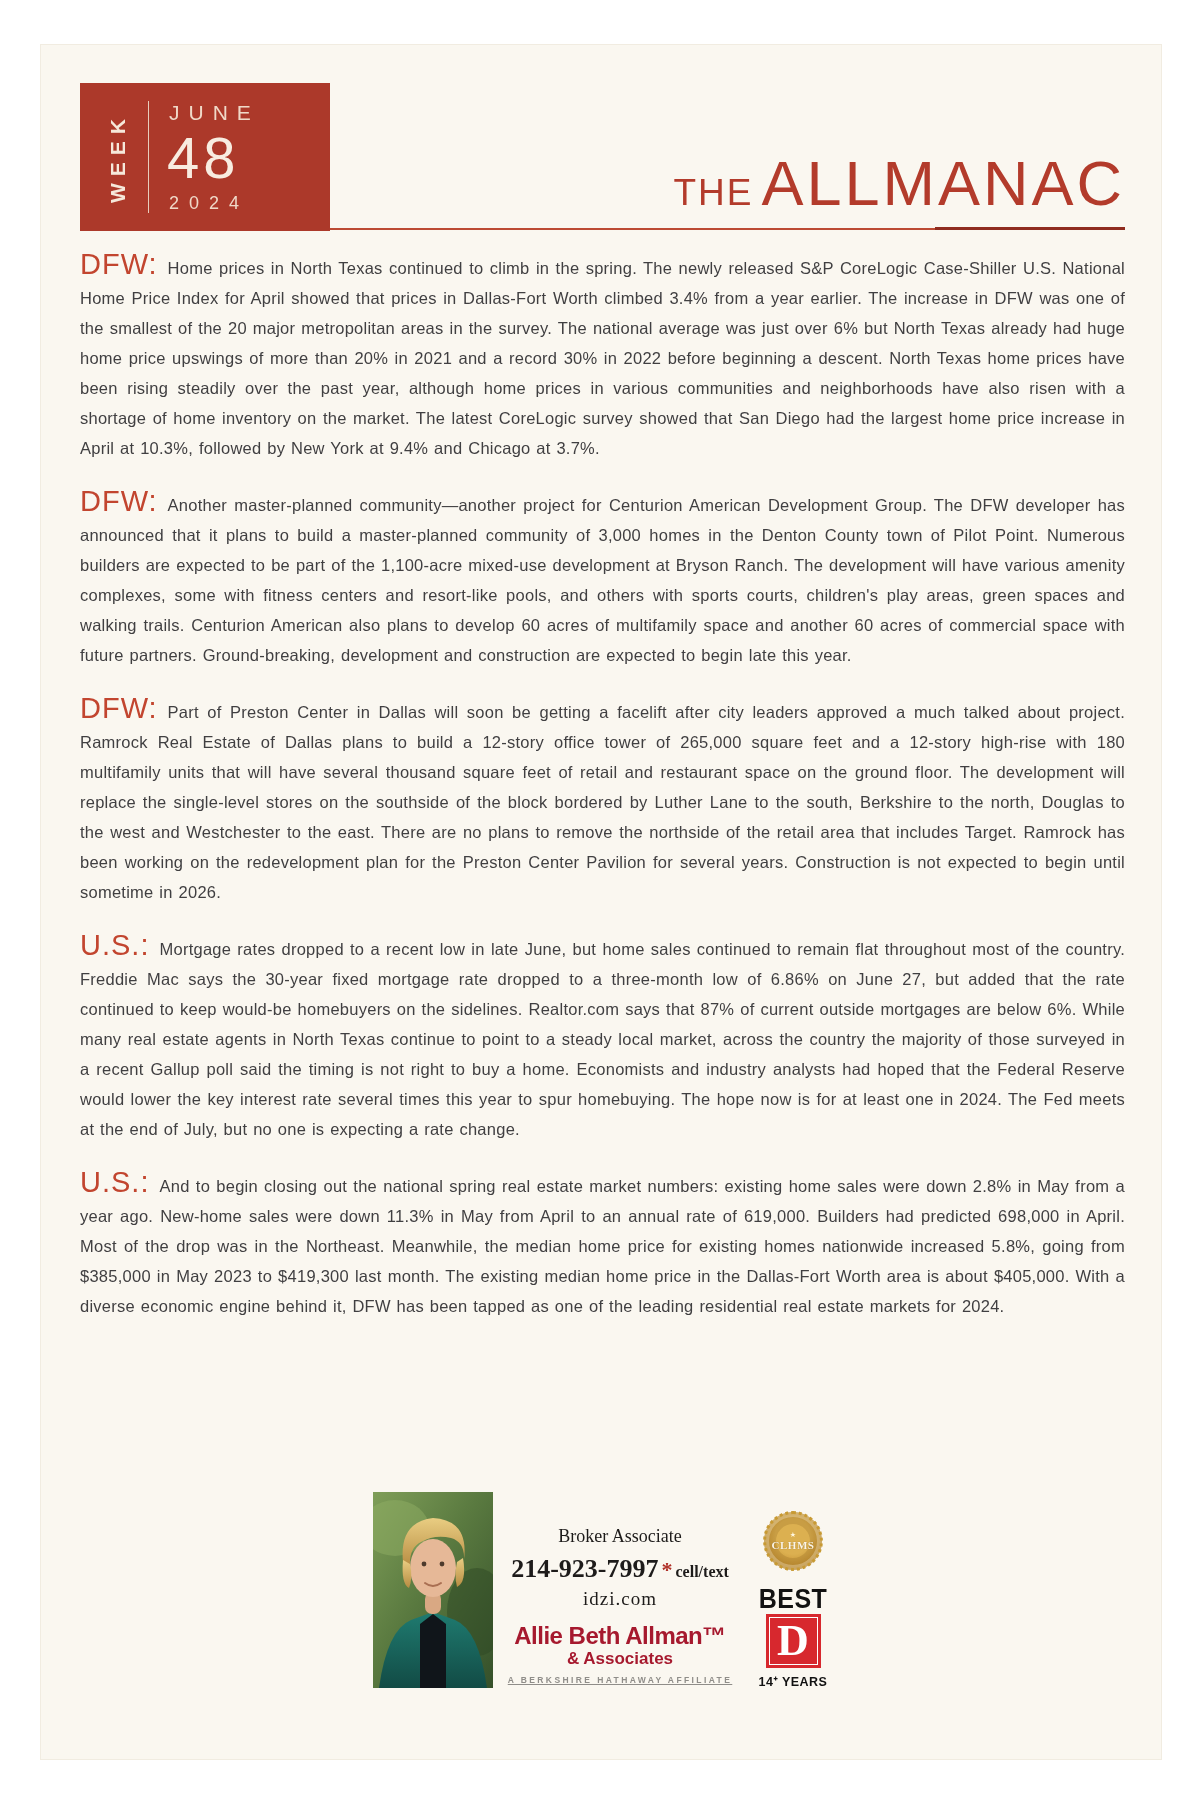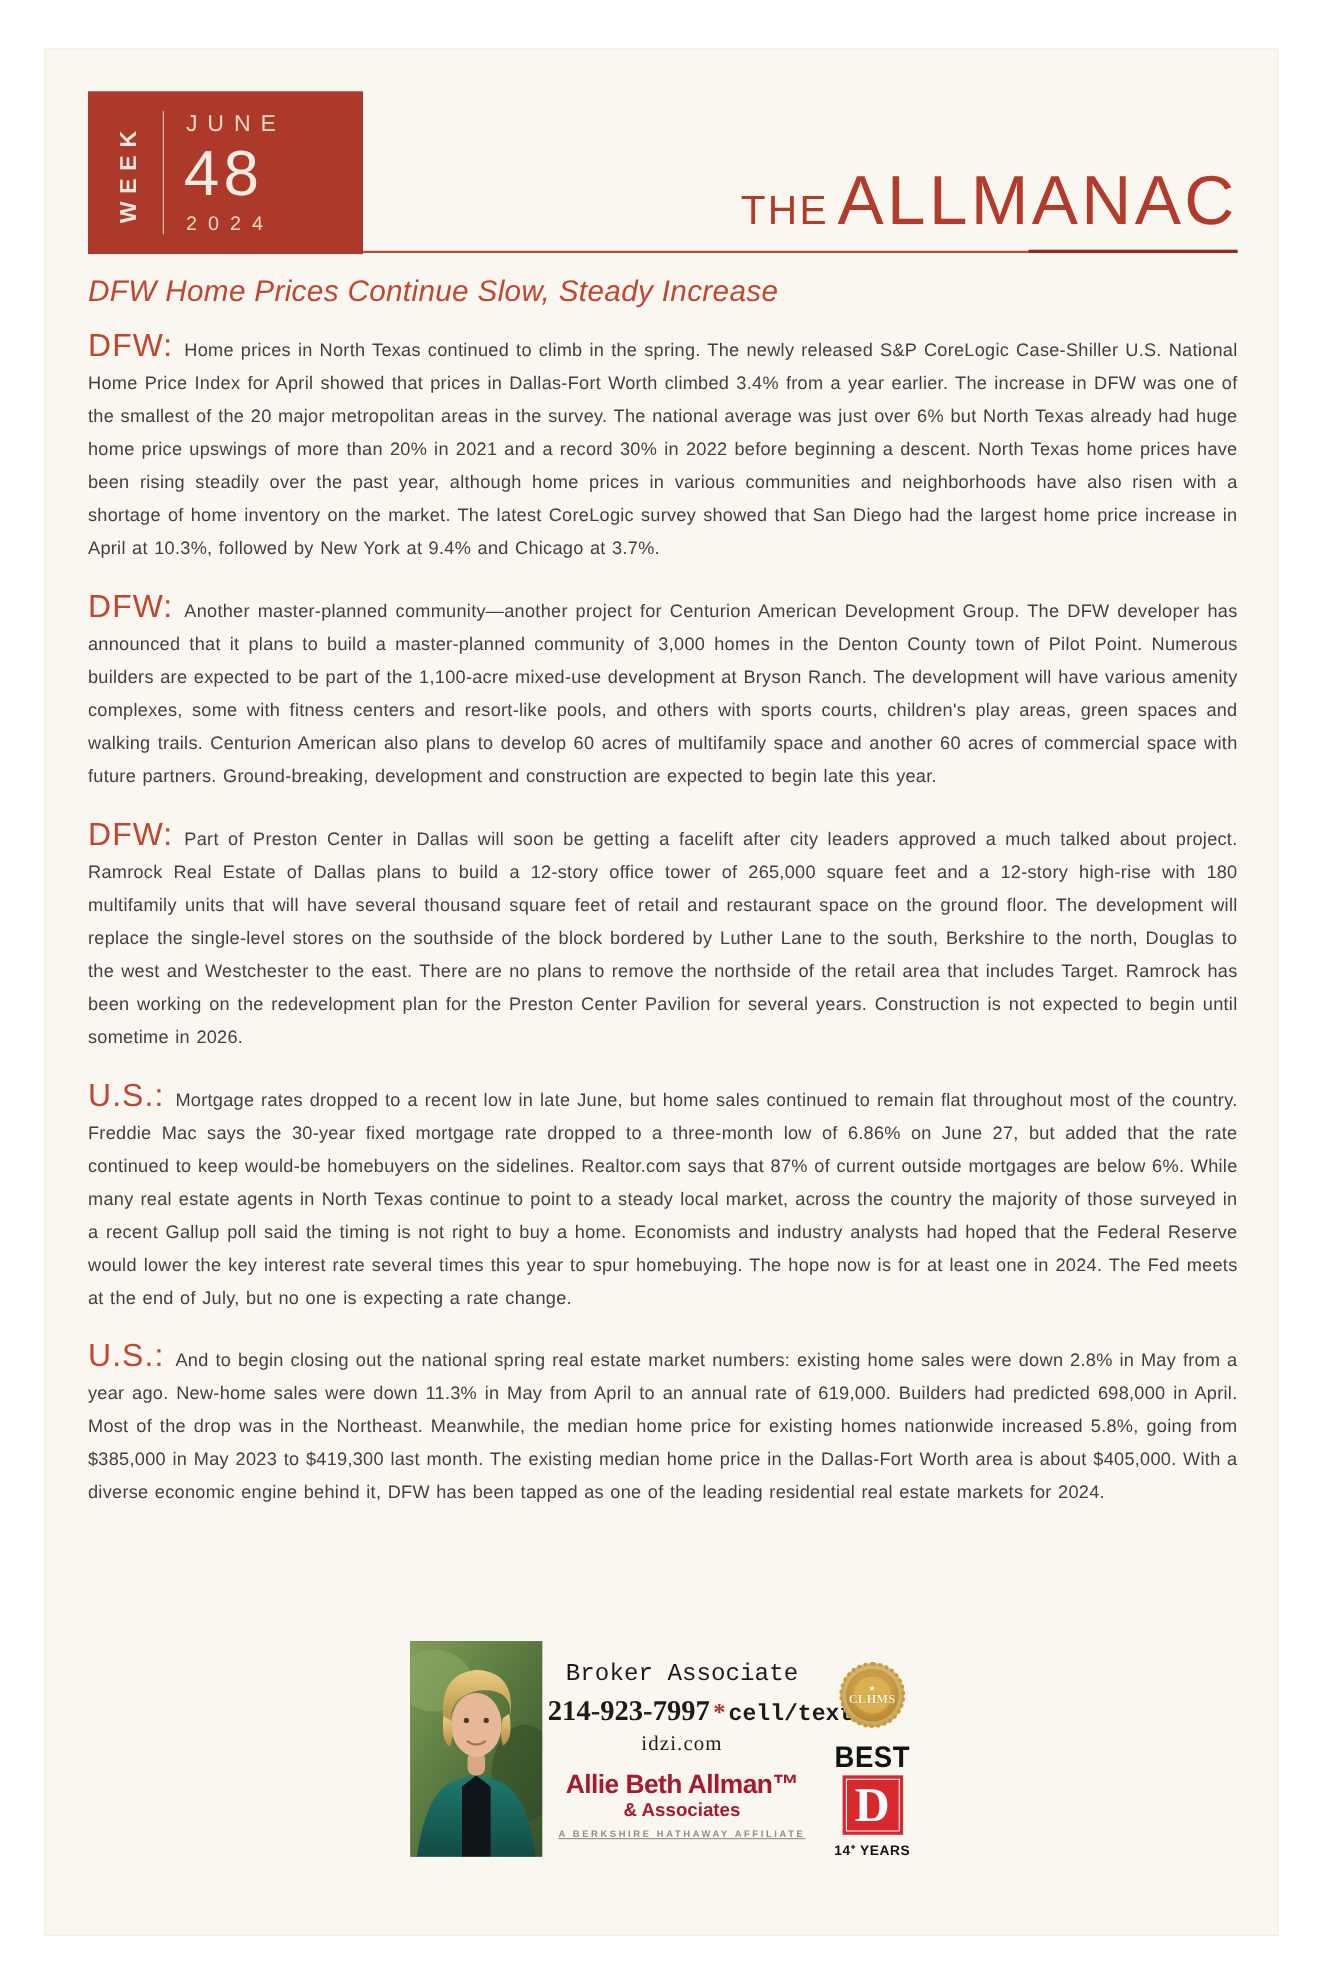--- a/index.html
+++ b/index.html
@@ -64,24 +64,24 @@
   
   .photo {
     position:absolute; left:373px; top:1492px; width:120px; height:196px;
     overflow:hidden; background:#4c6b37;
   }
   .contact-info {
     position:absolute; left:498px; top:1506px; width:244px; text-align:center;
     font-family:"Liberation Serif", serif; color:#1d1b1a;
   }
   .agent-name  { font-size:31px; letter-spacing:1px; }
-  .agent-title { font-size:22px; margin-top:3px;font-family:Liberation Mono, monospace; }
+  .agent-title { font-size:18px; margin-top:20px; }
   .agent-phone { font-size:26px; font-weight:bold; margin-top:7px; white-space:nowrap; }
   .phone-star  { color:#b03028; font-size:22px; padding:0 3px; }
-  .phone-note  { font-size:21px;font-family:Liberation Mono, monospace; }
+  .phone-note  { font-size:16px; }
   .agent-site  { font-size:19px; letter-spacing:1px; margin-top:4px; }
   .brokerage   { margin-top:14px; font-family:"Liberation Sans", sans-serif; }
   .brokerage-name {
     color:#a6192e; font-weight:bold; font-size:24px; letter-spacing:-.5px; line-height:1;
   }
   .brokerage-sub {
     color:#a6192e; font-weight:bold; font-size:17px; letter-spacing:0; line-height:1; margin-top:2px;
   }
   .brokerage-affil {
     color:#8f8d89; font-size:8.5px; letter-spacing:2.4px; margin-top:8px; font-weight:bold;text-decoration:underline;
@@ -126,21 +126,20 @@
     </div>
   </div>
 
   <div class="masthead">
     <span class="the">THE</span><span class="allmanac">ALLMANAC</span>
   </div>
   <div class="header-rule"></div>
   <div class="header-rule-dark"></div>
 
   <div class="article">
-    <h1 class="headline">DFW Home Prices Continue Slow, Steady Increase</h1>
 
     <p><span class="lead">DFW:</span><span>Home prices in North Texas continued to climb in the spring. The newly released S&amp;P CoreLogic Case-Shiller U.S. National Home Price Index for April showed that prices in Dallas-Fort Worth climbed 3.4% from a year earlier. The increase in DFW was one of the smallest of the 20 major metropolitan areas in the survey. The national average was just over 6% but North Texas already had huge home price upswings of more than 20% in 2021 and a record 30% in 2022 before beginning a descent. North Texas home prices have been rising steadily over the past year, although home prices in various communities and neighborhoods have also risen with a shortage of home inventory on the market. The latest CoreLogic survey showed that San Diego had the largest home price increase in April at 10.3%, followed by New York at 9.4% and Chicago at 3.7%.</span></p>
 
     <p><span class="lead">DFW:</span><span>Another master-planned community—another project for Centurion American Development Group. The DFW developer has announced that it plans to build a master-planned community of 3,000 homes in the Denton County town of Pilot Point. Numerous builders are expected to be part of the 1,100-acre mixed-use development at Bryson Ranch. The development will have various amenity complexes, some with fitness centers and resort-like pools, and others with sports courts, children's play areas, green spaces and walking trails.  Centurion American also plans to develop 60 acres of multifamily space and another 60 acres of commercial space with future partners. Ground-breaking, development and construction are expected to begin late this year.</span></p>
 
     <p><span class="lead">DFW:</span><span>Part of Preston Center in Dallas will soon be getting a facelift after city leaders approved a much talked about project. Ramrock Real Estate of Dallas plans to build a 12-story office tower of 265,000 square feet and a 12-story high-rise with 180 multifamily units that will have several thousand square feet of retail and restaurant space on the ground floor. The development will replace the single-level stores on the southside of the block bordered by Luther Lane to the south, Berkshire to the north, Douglas to the west and Westchester to the east. There are no plans to remove the northside of the retail area that includes Target. Ramrock has been working on the redevelopment plan for the Preston Center Pavilion for several years. Construction is not expected to begin until sometime in 2026.</span></p>
 
     <p><span class="lead">U.S.:</span><span>Mortgage rates dropped to a recent low in late June, but home sales continued to remain flat throughout most of the country. Freddie Mac says the 30-year fixed mortgage rate dropped to a three-month low of 6.86% on June 27, but added that the rate continued to keep would-be homebuyers on the sidelines. Realtor.com says that 87% of current outside mortgages are below 6%. While many real estate agents in North Texas continue to point to a steady local market, across the country the majority of those surveyed in a recent Gallup poll said the timing is not right to buy a home. Economists and industry analysts had hoped that the Federal Reserve would lower the key interest rate several times this year to spur homebuying. The hope now is for at least one in 2024. The Fed meets at the end of July, but no one is expecting a rate change.</span></p>
 
     <p><span class="lead">U.S.:</span><span>And to begin closing out the national spring real estate market numbers: existing home sales were down 2.8% in May from a year ago. New-home sales were down 11.3% in May from April to an annual rate of 619,000. Builders had predicted 698,000 in April. Most of the drop was in the Northeast. Meanwhile, the median home price for existing homes nationwide increased 5.8%, going from $385,000 in May 2023 to $419,300 last month. The existing median home price in the Dallas-Fort Worth area is about $405,000. With a diverse economic engine behind it, DFW has been tapped as one of the leading residential real estate markets for 2024.</span></p>

